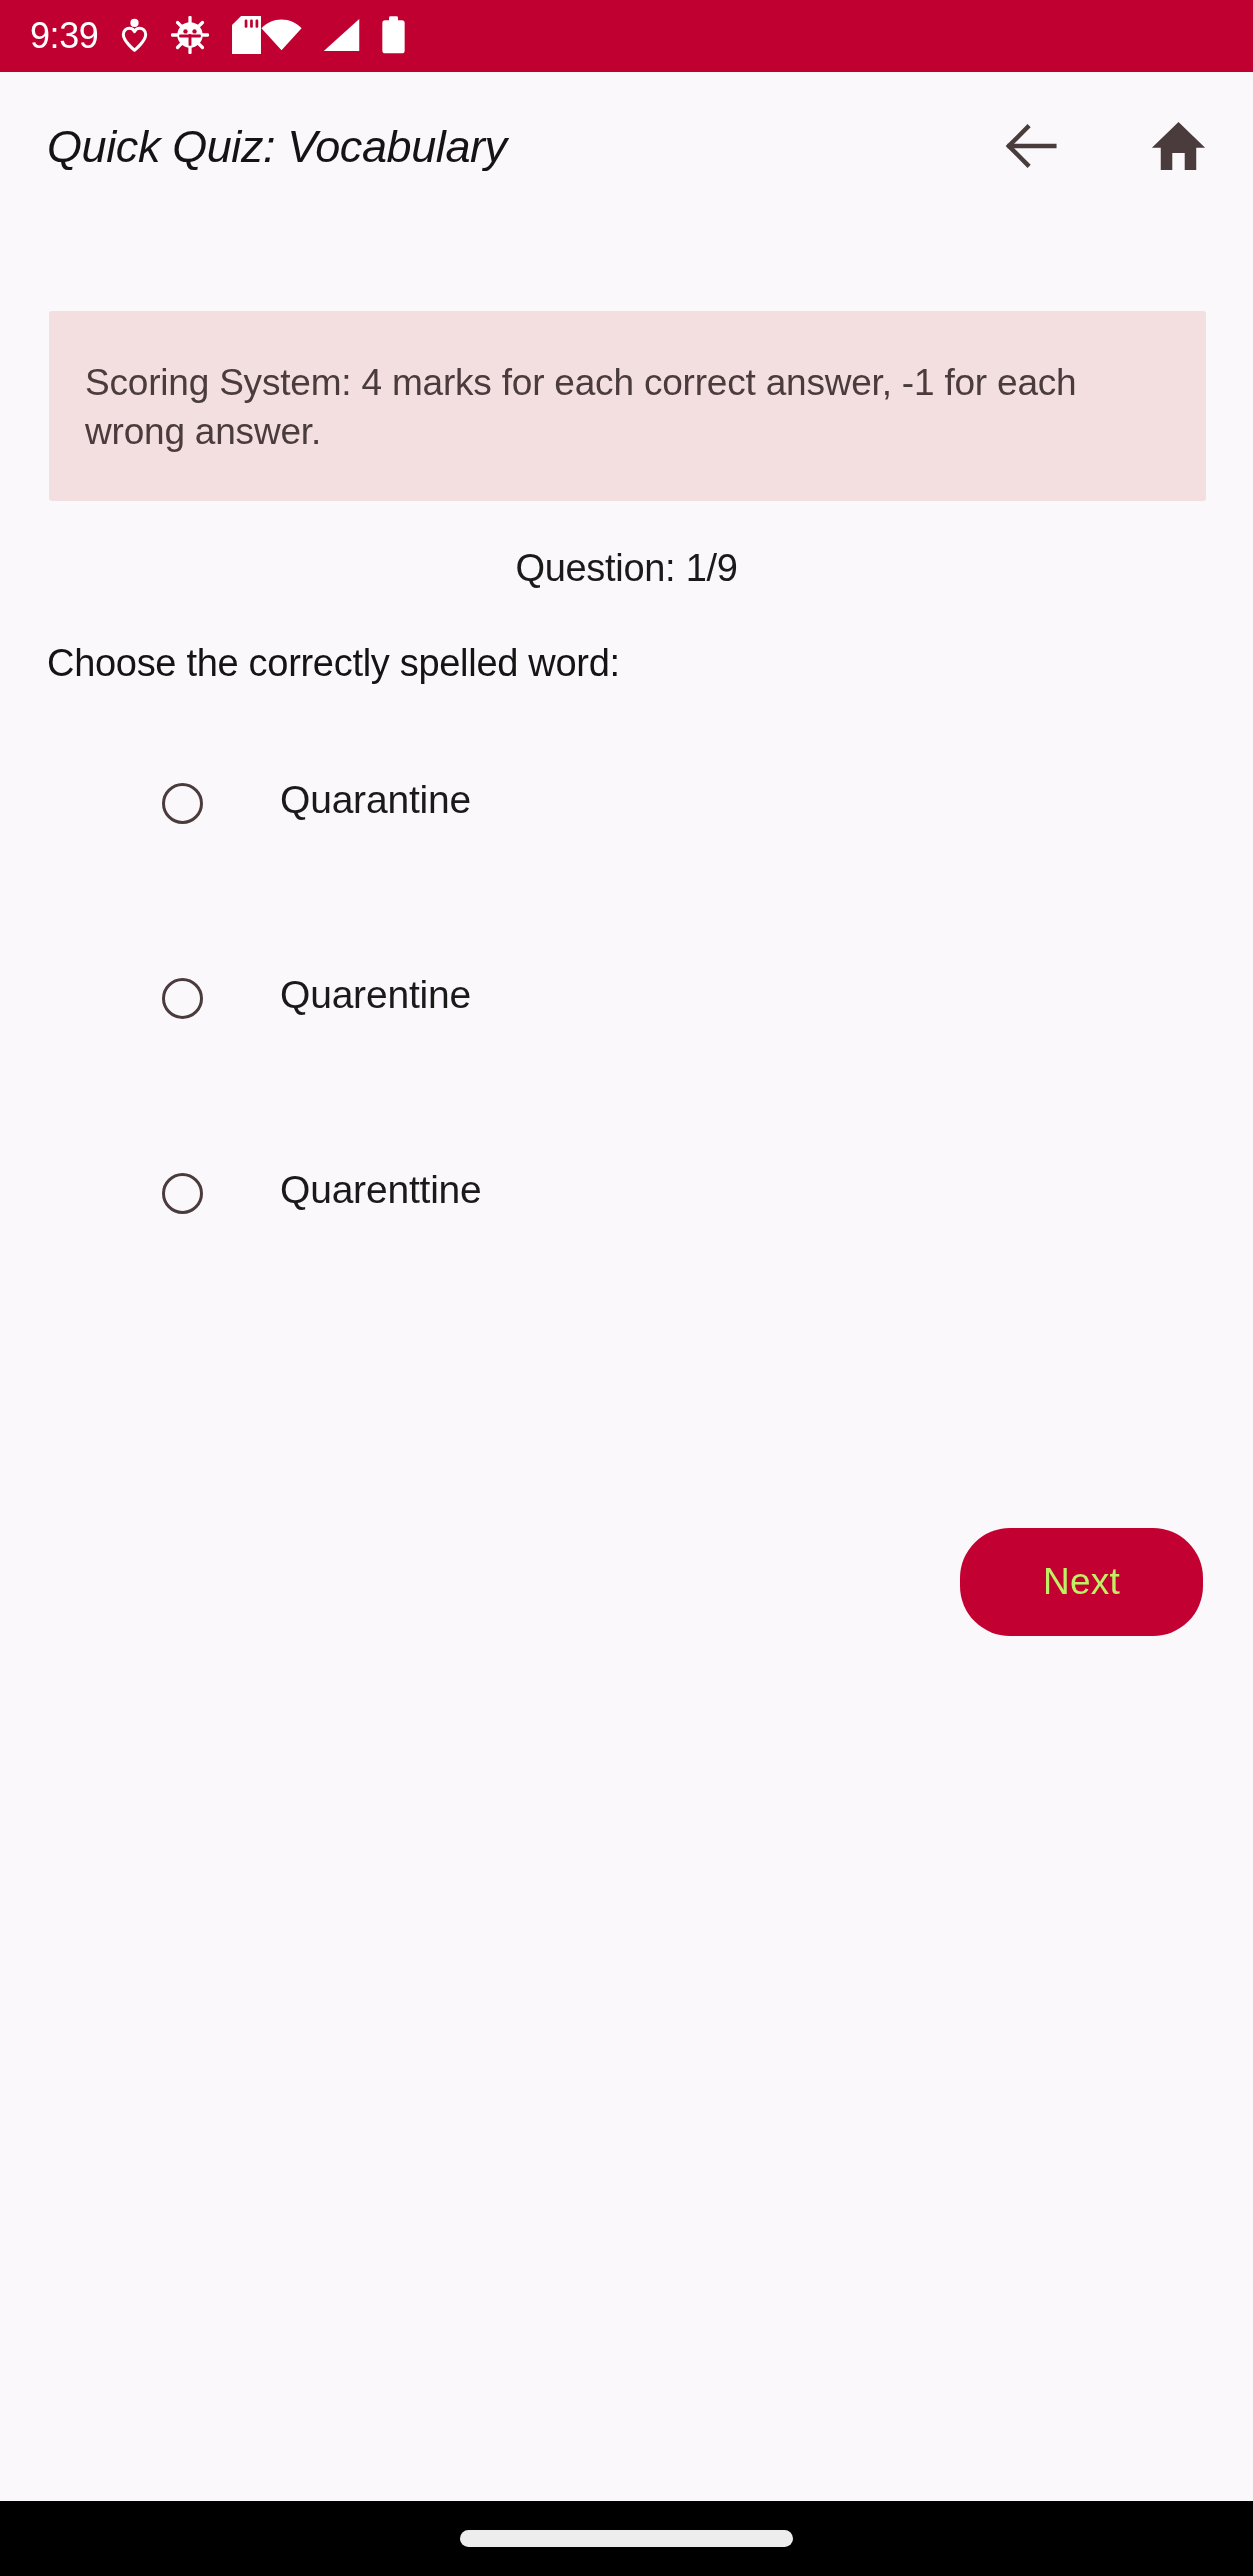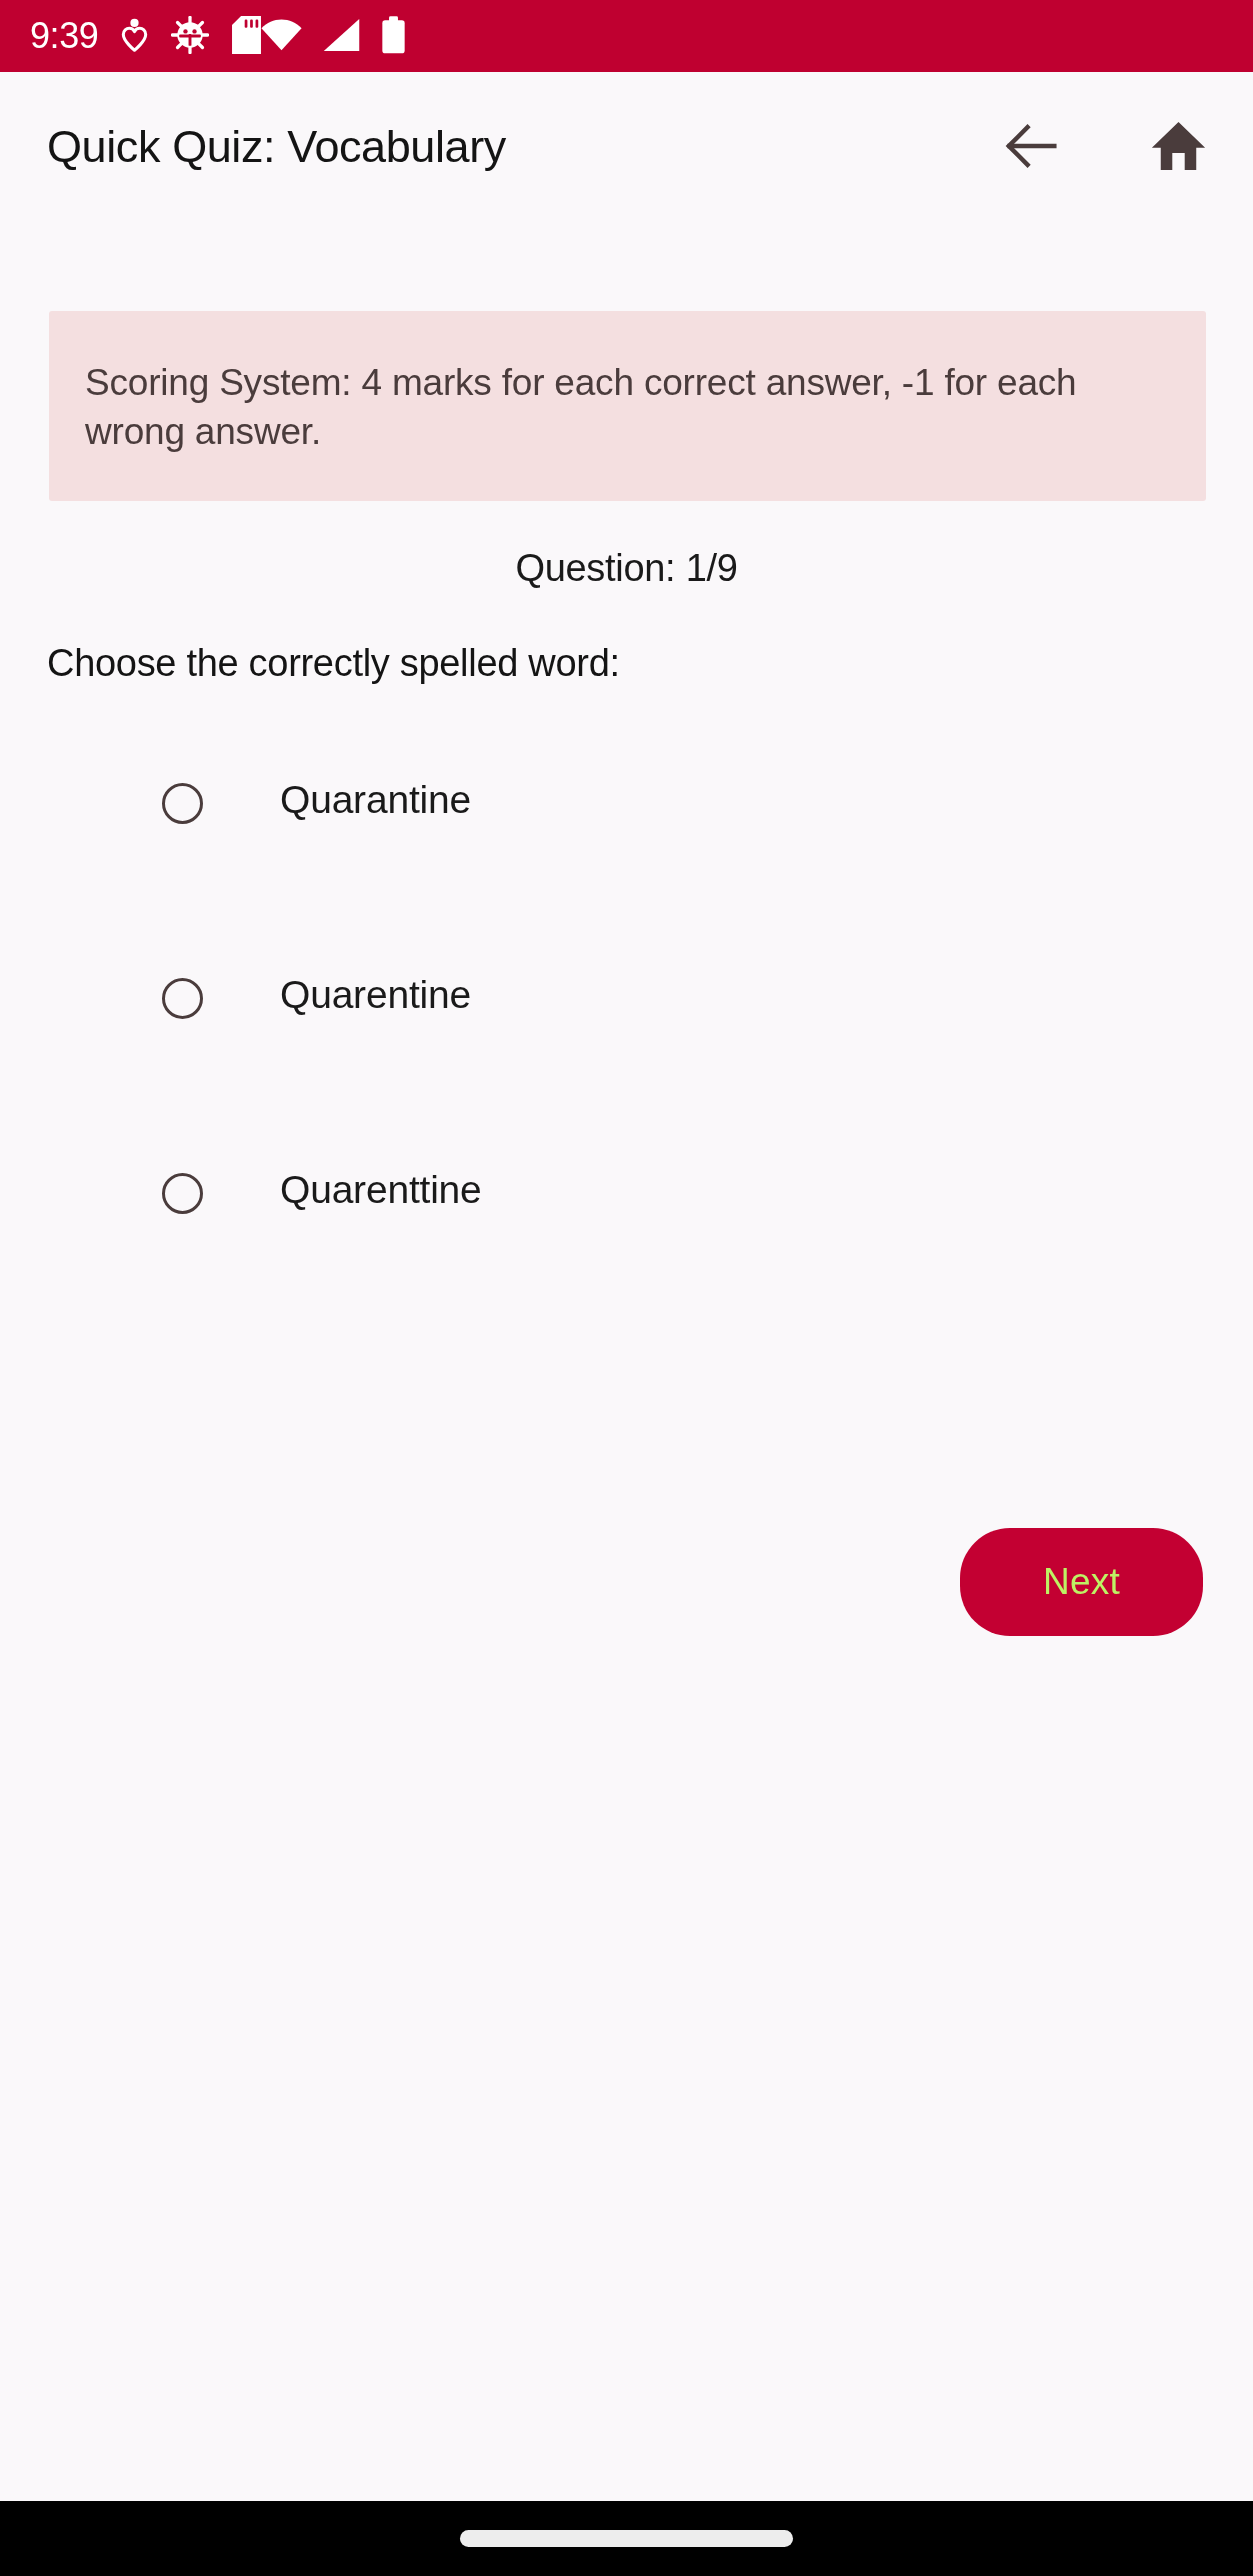--- a/index.html
+++ b/index.html
@@ -53,20 +53,21 @@
     position: absolute;
     top: 72px; left: 0;
     width: 1253px;
     height: 150px;
     background: #FAF8FA;
     display: flex;
     align-items: center;
     box-sizing: border-box;
     padding-left: 47px;
     padding-right: 43px;
+    font-style: italic;
   }
   .app-title {
     font-size: 45px;
     color: #141414;
     font-weight: 400;
     letter-spacing: -0.4px;
     white-space: nowrap;
   }
   .app-actions {
     margin-left: auto;

